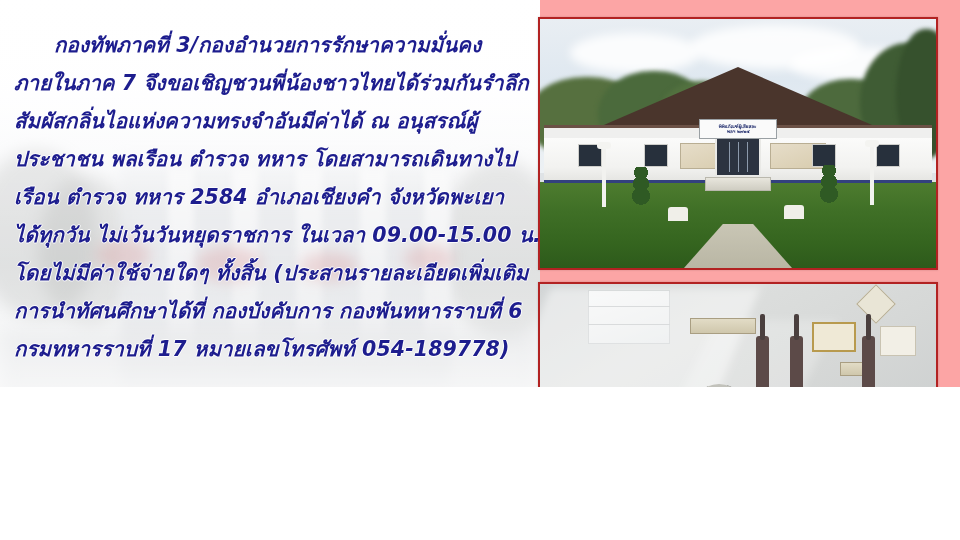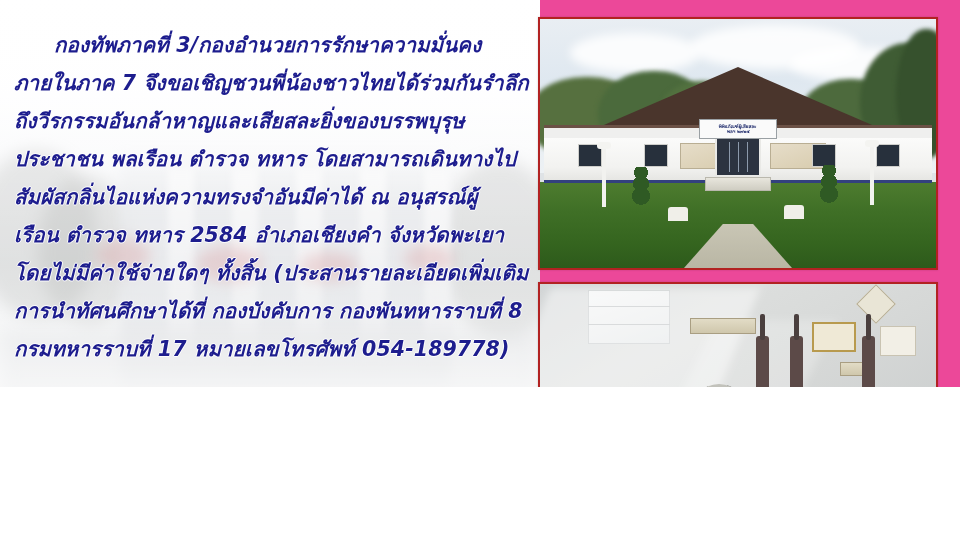--- a/index.html
+++ b/index.html
@@ -10,21 +10,21 @@
   }
   body {
     font-family: "Liberation Sans", "DejaVu Sans", sans-serif;
   }
 
   #slide {
     position: relative;
     width: 960px;
     height: 387px;
     overflow: hidden;
-    background: #ec4899;
+    background: #fca5a5;
   }
 
   
   .bg-watermark {
     position: absolute;
     left: 0;
     top: 0;
     width: 540px;
     height: 540px;
     overflow: hidden;
@@ -531,26 +531,26 @@
     <div class="wm-red r2"></div>
     <div class="wm-red r3"></div>
     <div class="wm-red r4"></div>
     <div class="wm-ground"></div>
     <div class="wm-veil"></div>
   </div>
 
   <div class="body-text">
     <p class="indent">กองทัพภาคที่ 3/กองอำนวยการรักษาความมั่นคง</p>
     <p>ภายในภาค 7 จึงขอเชิญชวนพี่น้องชาวไทยได้ร่วมกันรำลึก</p>
-    <p>ถึงวีรกรรมอันกล้าหาญและเสียสละยิ่งของบรรพบุรุษ</p>
+    <p>สัมผัสกลิ่นไอแห่งความทรงจำอันมีค่าได้ ณ อนุสรณ์ผู้</p>
     <p>ประชาชน พลเรือน ตำรวจ ทหาร  โดยสามารถเดินทางไป</p>
-    <p>สัมผัสกลิ่นไอแห่งความทรงจำอันมีค่าได้ ณ อนุสรณ์ผู้</p>
     <p>เรือน ตำรวจ ทหาร 2584 อำเภอเชียงคำ จังหวัดพะเยา</p>
+    <p>ได้ทุกวัน ไม่เว้นวันหยุดราชการ ในเวลา 09.00-15.00 น.</p>
     <p>โดยไม่มีค่าใช้จ่ายใดๆ ทั้งสิ้น (ประสานรายละเอียดเพิ่มเติม</p>
-    <p>การนำทัศนศึกษาได้ที่ กองบังคับการ กองพันทหารราบที่ 8</p>
+    <p>การนำทัศนศึกษาได้ที่ กองบังคับการ กองพันทหารราบที่ 6</p>
     <p>กรมทหารราบที่ 17 หมายเลขโทรศัพท์  054-189778)</p>
   </div>
 
   <div class="photo" id="photo-museum-exterior">
     <div class="scene">
       <div class="ex-sky"></div>
       <div class="ex-cloud k1"></div>
       <div class="ex-cloud k2"></div>
       <div class="ex-cloud k3"></div>
       <div class="ex-treeline a"></div>

